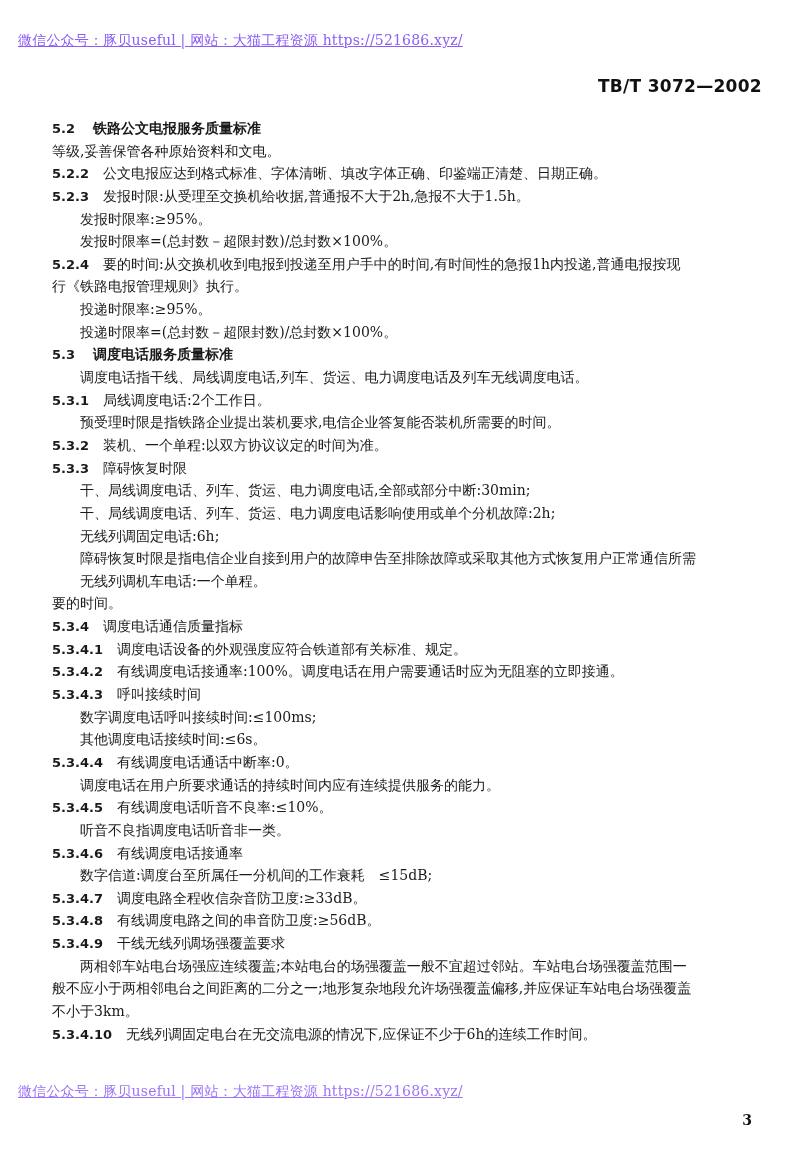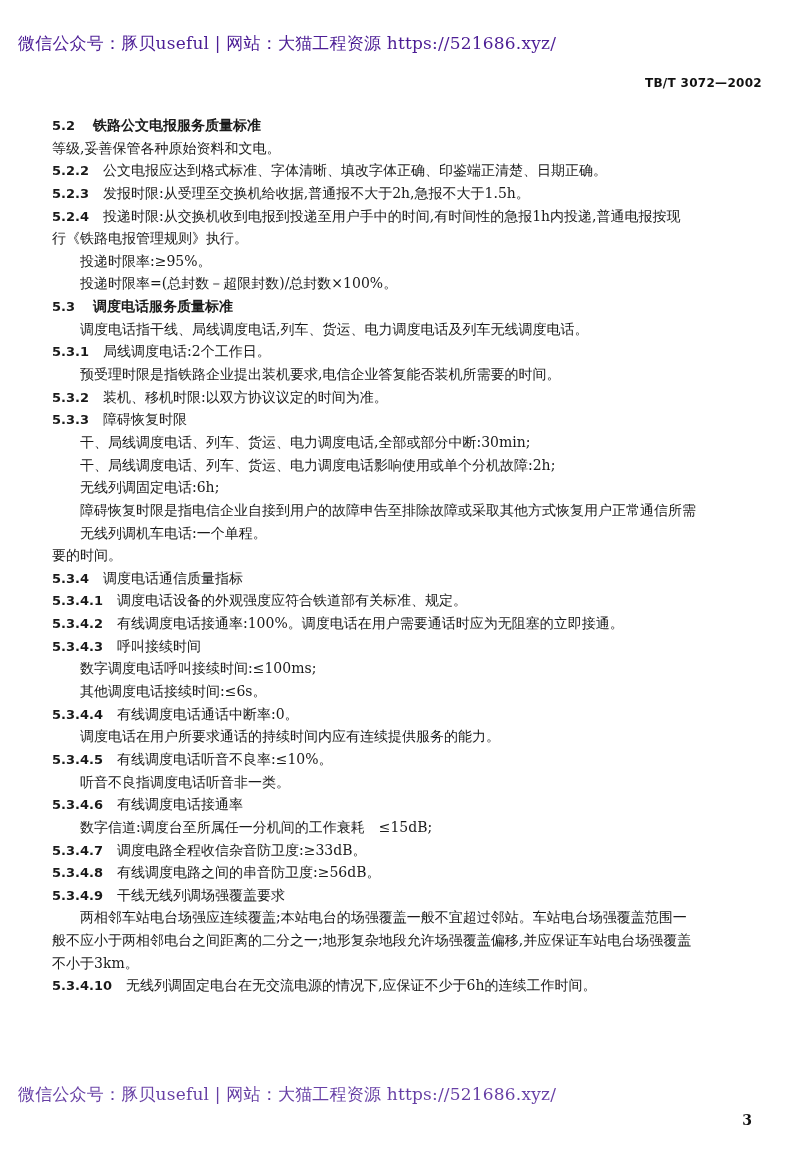--- a/index.html
+++ b/index.html
@@ -1,53 +1,55 @@
 <!DOCTYPE html>
 <html><head>
 <meta charset="utf-8">
 <style>
   html, body { margin: 0; padding: 0; background: #ffffff; }
   body { width: 800px; height: 1159px; position: relative; overflow: hidden;
          font-family: "DejaVu Serif", "Liberation Serif", serif; color: #1a1a1a; }
   .watermark { position: absolute; left: 18px; white-space: nowrap;
                font-family: "DejaVu Serif", "Liberation Serif", serif;
-               font-size: 17px; color: #4c1d95; letter-spacing: 0.2px; z-index: 5; }
+               font-size: 14px; color: #8b5cf6; letter-spacing: 0.2px; z-index: 5; text-decoration: underline; }
   .watermark.top { top: 32px; }
   .watermark.bottom { top: 1083px; opacity: 0.85; }
   .std-id { position: absolute; top: 76px; right: 38px; font-family: "DejaVu Sans", "Liberation Sans", sans-serif;
-            font-weight: bold; font-size: 12px; color: #111; letter-spacing: 0.3px; }
+            font-weight: bold; font-size: 17px; color: #111; letter-spacing: 0.3px; }
   .content { position: absolute; left: 52px; top: 114px; width: 712px; }
-  .line { font-size: 14px; line-height: 23px; height: 22.65px; white-space: nowrap; overflow: visible; }
+  .line { font-size: 14px; line-height: 28px; height: 22.65px; white-space: nowrap; overflow: visible; }
   .num { font-family: "DejaVu Sans", "Liberation Sans", sans-serif; font-weight: bold; font-size: 13px; display: inline-block; margin-right: 14px; }
   .h2 { font-weight: bold; font-family: "DejaVu Sans", "Liberation Sans", sans-serif; }
   .h2 .num { margin-right: 18px; }
   .indent { padding-left: 28px; }
   .page-num { position: absolute; top: 1112px; right: 48px; font-size: 14px; font-weight: bold; color: #111; }
 </style>
 </head>
 <body>
 
 <div class="watermark top">微信公众号：豚贝useful | 网站：大猫工程资源 https://521686.xyz/</div>
 
 <div class="std-id">TB/T 3072—2002</div>
 
 <div class="content" id="content">
     <div class="line h2"><span class="num">5.2</span><span>铁路公文电报服务质量标准</span></div>
     <div class="line"><span>等级,妥善保管各种原始资料和文电。</span></div>
     <div class="line"><span class="num">5.2.2</span><span>公文电报应达到格式标准、字体清晰、填改字体正确、印鉴端正清楚、日期正确。</span></div>
     <div class="line"><span class="num">5.2.3</span><span>发报时限:从受理至交换机给收据,普通报不大于2h,急报不大于1.5h。</span></div>
-    <div class="line"><span class="num">5.2.4</span><span>投递时限:从交换机收到电报到投递至用户手中的时间,有时间性的急报1h内投递,普通电报按现</span></div>
+    <div class="line indent"><span>发报时限率:≥95%。</span></div>
+    <div class="line indent"><span>发报时限率=(总封数－超限封数)/总封数×100%。</span></div>
+    <div class="line"><span class="num">5.2.4</span><span>要的时间:从交换机收到电报到投递至用户手中的时间,有时间性的急报1h内投递,普通电报按现</span></div>
     <div class="line"><span>行《铁路电报管理规则》执行。</span></div>
     <div class="line indent"><span>投递时限率:≥95%。</span></div>
     <div class="line indent"><span>投递时限率=(总封数－超限封数)/总封数×100%。</span></div>
     <div class="line h2"><span class="num">5.3</span><span>调度电话服务质量标准</span></div>
     <div class="line indent"><span>调度电话指干线、局线调度电话,列车、货运、电力调度电话及列车无线调度电话。</span></div>
     <div class="line"><span class="num">5.3.1</span><span>局线调度电话:2个工作日。</span></div>
     <div class="line indent"><span>预受理时限是指铁路企业提出装机要求,电信企业答复能否装机所需要的时间。</span></div>
-    <div class="line"><span class="num">5.3.2</span><span>装机、移机时限:以双方协议议定的时间为准。</span></div>
+    <div class="line"><span class="num">5.3.2</span><span>装机、一个单程:以双方协议议定的时间为准。</span></div>
     <div class="line"><span class="num">5.3.3</span><span>障碍恢复时限</span></div>
     <div class="line indent"><span>干、局线调度电话、列车、货运、电力调度电话,全部或部分中断:30min;</span></div>
     <div class="line indent"><span>干、局线调度电话、列车、货运、电力调度电话影响使用或单个分机故障:2h;</span></div>
     <div class="line indent"><span>无线列调固定电话:6h;</span></div>
     <div class="line indent"><span>障碍恢复时限是指电信企业自接到用户的故障申告至排除故障或采取其他方式恢复用户正常通信所需</span></div>
     <div class="line indent"><span>无线列调机车电话:一个单程。</span></div>
     <div class="line"><span>要的时间。</span></div>
     <div class="line"><span class="num">5.3.4</span><span>调度电话通信质量指标</span></div>
     <div class="line"><span class="num">5.3.4.1</span><span>调度电话设备的外观强度应符合铁道部有关标准、规定。</span></div>
     <div class="line"><span class="num">5.3.4.2</span><span>有线调度电话接通率:100%。调度电话在用户需要通话时应为无阻塞的立即接通。</span></div>

